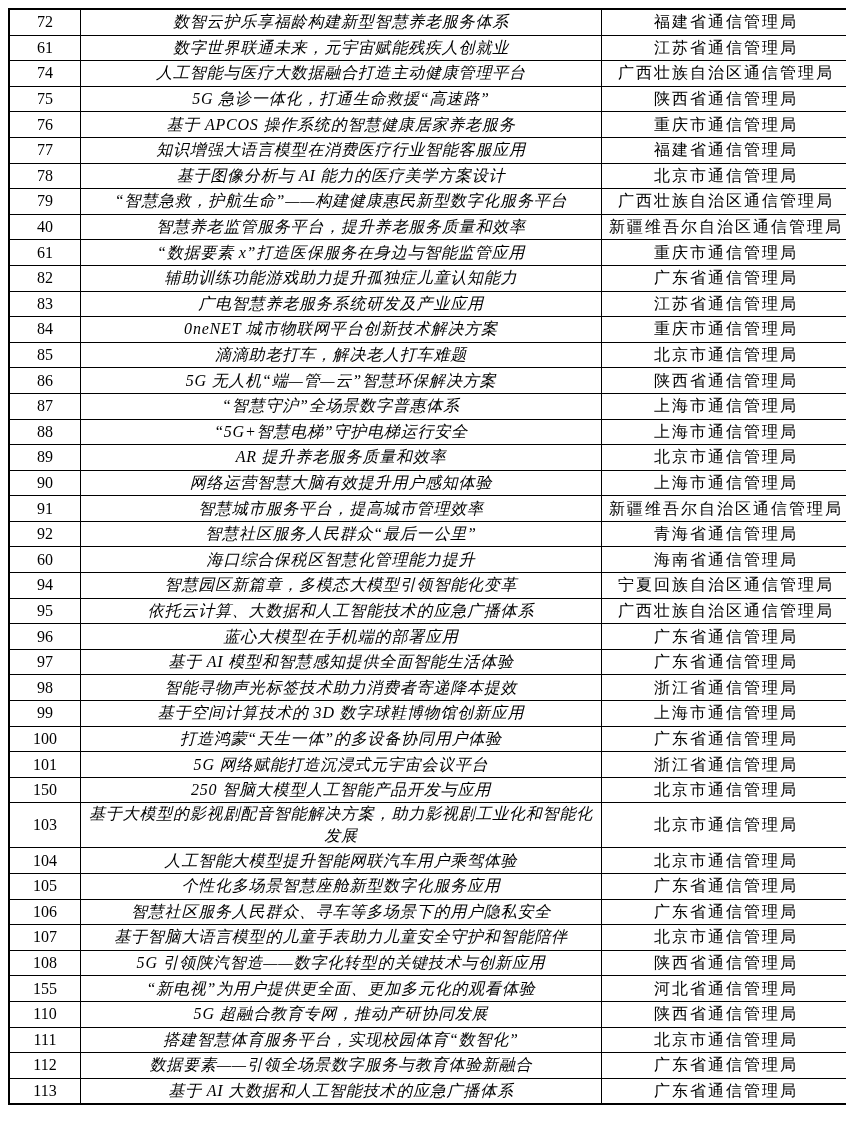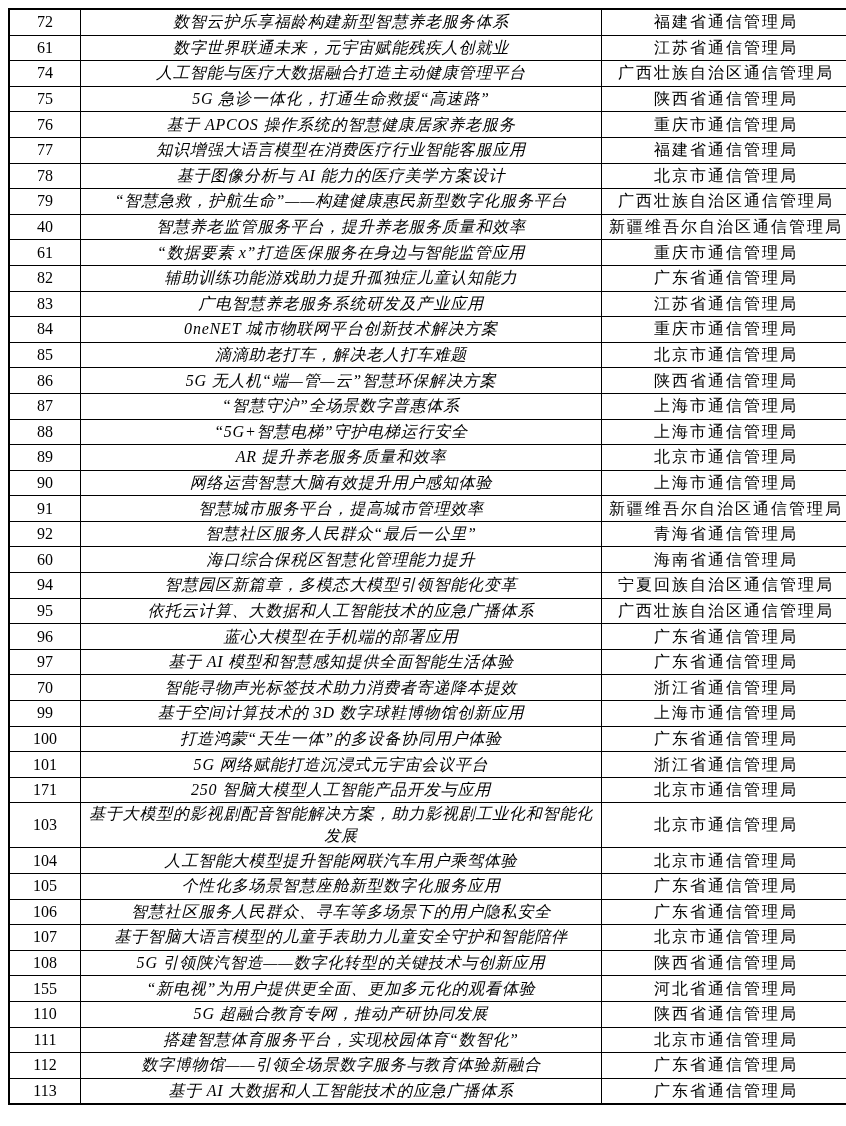--- a/index.html
+++ b/index.html
@@ -205,21 +205,21 @@
     <td class="col-bureau">广东省通信管理局</td>
   </tr>
 
   <tr>
     <td class="col-no">97</td>
     <td class="col-title">基于 AI 模型和智慧感知提供全面智能生活体验</td>
     <td class="col-bureau">广东省通信管理局</td>
   </tr>
 
   <tr>
-    <td class="col-no">70</td>
+    <td class="col-no">98</td>
     <td class="col-title">智能寻物声光标签技术助力消费者寄递降本提效</td>
     <td class="col-bureau">浙江省通信管理局</td>
   </tr>
 
   <tr>
     <td class="col-no">99</td>
     <td class="col-title">基于空间计算技术的 3D 数字球鞋博物馆创新应用</td>
     <td class="col-bureau">上海市通信管理局</td>
   </tr>
 
@@ -229,21 +229,21 @@
     <td class="col-bureau">广东省通信管理局</td>
   </tr>
 
   <tr>
     <td class="col-no">101</td>
     <td class="col-title">5G 网络赋能打造沉浸式元宇宙会议平台</td>
     <td class="col-bureau">浙江省通信管理局</td>
   </tr>
 
   <tr>
-    <td class="col-no">171</td>
+    <td class="col-no">150</td>
     <td class="col-title">250 智脑大模型人工智能产品开发与应用</td>
     <td class="col-bureau">北京市通信管理局</td>
   </tr>
 
   <tr>
     <td class="col-no">103</td>
     <td class="col-title">基于大模型的影视剧配音智能解决方案，助力影视剧工业化和智能化发展</td>
     <td class="col-bureau">北京市通信管理局</td>
   </tr>
 
@@ -290,21 +290,21 @@
   </tr>
 
   <tr>
     <td class="col-no">111</td>
     <td class="col-title">搭建智慧体育服务平台，实现校园体育“数智化”</td>
     <td class="col-bureau">北京市通信管理局</td>
   </tr>
 
   <tr>
     <td class="col-no">112</td>
-    <td class="col-title">数字博物馆——引领全场景数字服务与教育体验新融合</td>
+    <td class="col-title">数据要素——引领全场景数字服务与教育体验新融合</td>
     <td class="col-bureau">广东省通信管理局</td>
   </tr>
 
   <tr>
     <td class="col-no">113</td>
     <td class="col-title">基于 AI 大数据和人工智能技术的应急广播体系</td>
     <td class="col-bureau">广东省通信管理局</td>
   </tr>
 </tbody>
   </table>

